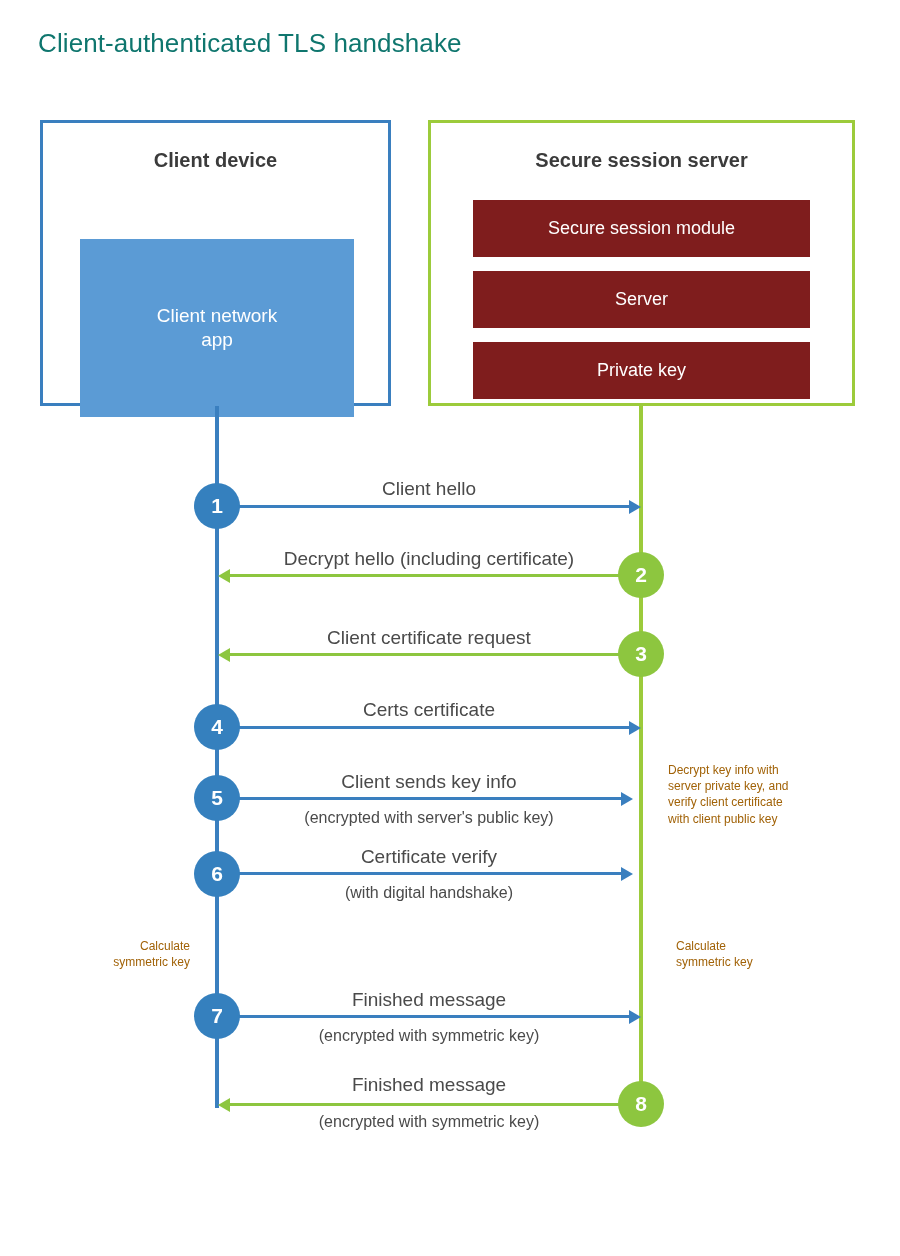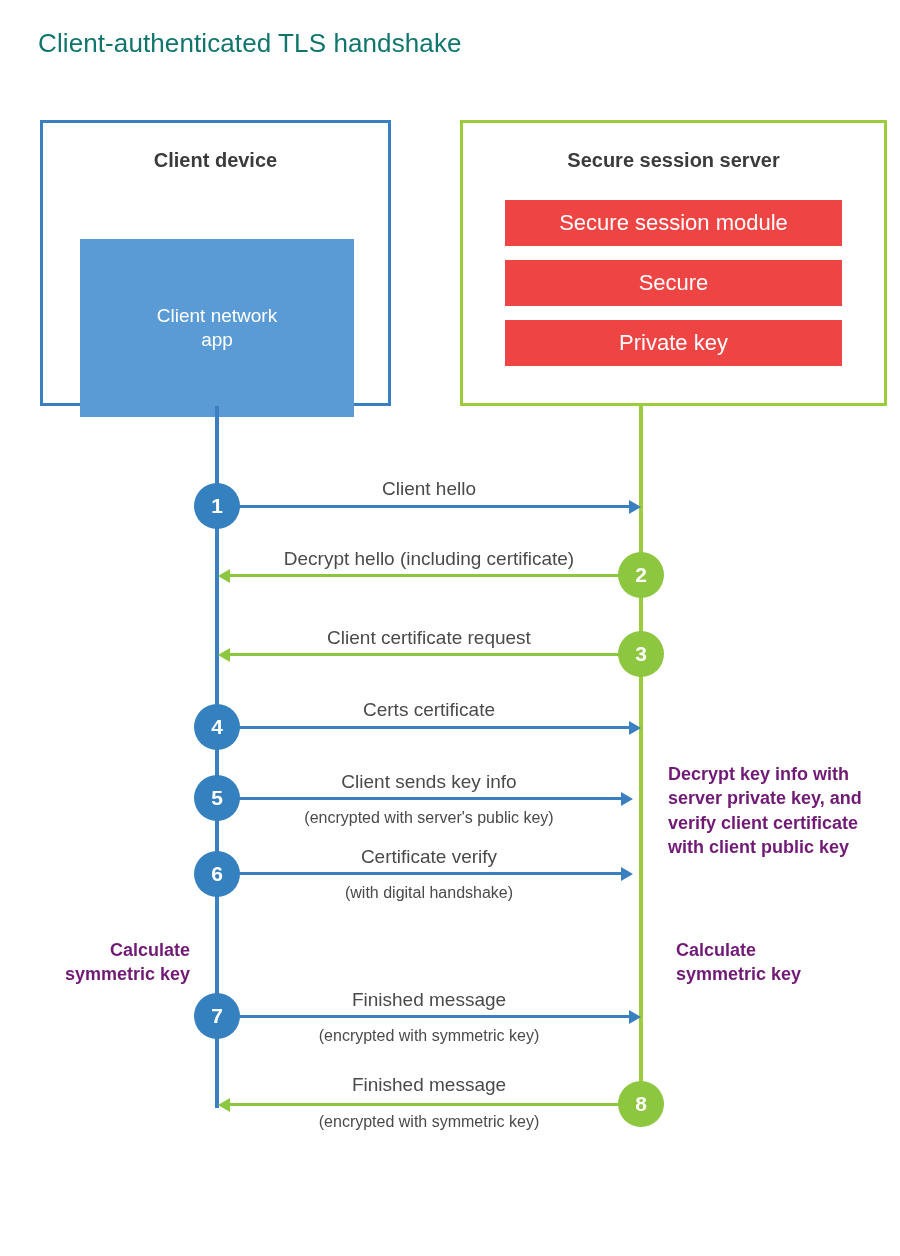--- a/index.html
+++ b/index.html
@@ -44,21 +44,20 @@
     width: 351px;
     height: 286px;
     border: 3px solid #3a7fbf;
   }
   .node-box.server {
     left: 428px;
     top: 120px;
     width: 427px;
     height: 286px;
     border: 3px solid #9ccb3b;
-    margin-left: 32px;
   }
   .node-title {
     position: absolute;
     left: 0;
     right: 0;
     top: 26px;
     text-align: center;
     font-size: 20px;
     font-weight: bold;
     color: #3b3b3b;
@@ -82,27 +81,27 @@
     padding: 0 10px;
     box-sizing: border-box;
   }
   .server-bars {
     position: absolute;
     left: 42px;
     top: 77px;
     width: 337px;
   }
   .server-bar {
-    height: 46px;
-    background: #ef4444;
+    height: 57px;
+    background: #7f1d1d;
     display: flex;
     align-items: center;
     justify-content: center;
     color: #ffffff;
-    font-size: 22px;
+    font-size: 18px;
     margin-bottom: 14px;
   }
 
   
   .lifeline {
     position: absolute;
     width: 4px;
   }
   .lifeline.client-line {
     left: 215px;
@@ -170,24 +169,23 @@
     position: absolute;
     text-align: center;
     font-size: 16px;
     color: #4a4a4a;
     white-space: nowrap;
   }
 
   
   .side-note {
     position: absolute;
-    font-size: 18px;
+    font-size: 12px;
     line-height: 1.35;
-    color: #701a75;
-    font-weight: bold;
+    color: #a16207;
   }
   .side-note.right-align { text-align: right; }
   .side-note.left-align  { text-align: left; }
 </style>
 </head>
 <body>
 
 <div id="canvas">
 
   <div class="page-title">Client-authenticated TLS handshake</div>
@@ -195,21 +193,21 @@
   <div class="node-box client">
     <div class="node-title">Client device</div>
     <div class="client-app" style="white-space: pre-line; margin-top: 40px;">Client network
 app</div>
   </div>
 
   <div class="node-box server">
     <div class="node-title">Secure session server</div>
     <div class="server-bars">
       <div class="server-bar">Secure session module</div>
-      <div class="server-bar">Secure</div>
+      <div class="server-bar">Server</div>
       <div class="server-bar">Private key</div>
     </div>
   </div>
 
   <div class="lifeline client-line"></div>
   <div class="lifeline server-line"></div>
 
   <div class="arrow blue" style="left:217px; top:505px; width:413px;">
     <span class="head right"></span>
   </div>

